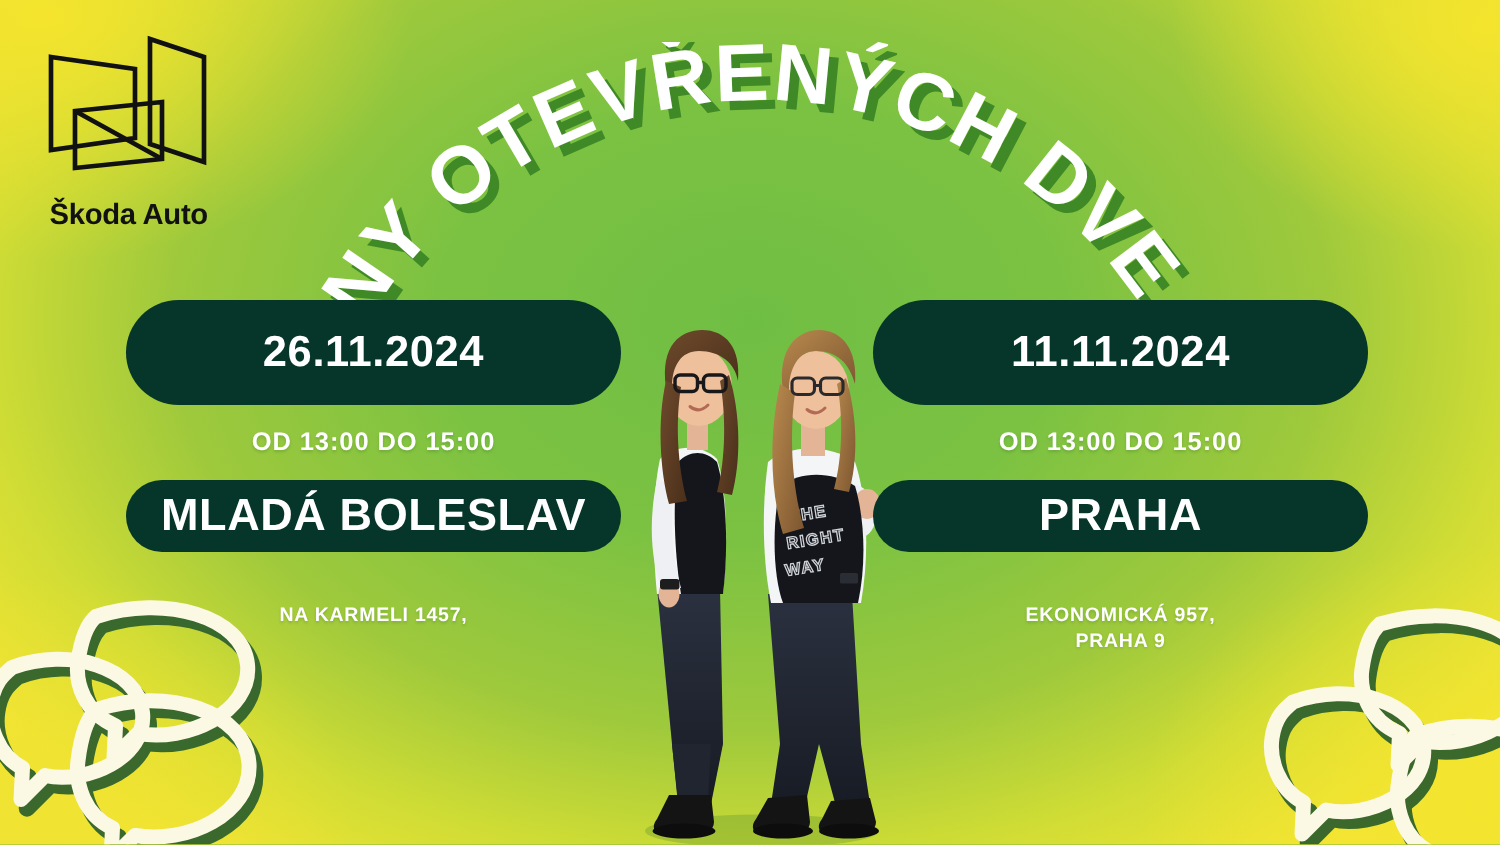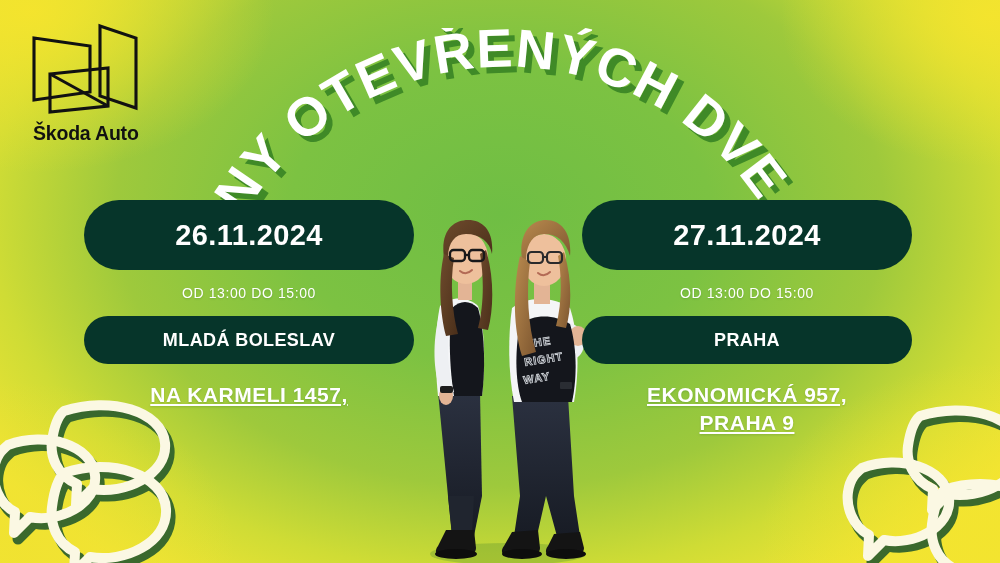--- a/index.html
+++ b/index.html
@@ -29,21 +29,21 @@
   .layer{ position:absolute; inset:0; }
   .z-bubbles{ z-index:2; }
   .z-photo  { z-index:3; }
   .z-content{ z-index:4; }
   .z-logo   { z-index:6; }
 
   
   .logo{ position:absolute; left:30px; top:22px; width:185px; }
   .logo-mark{ display:block; }
   .logo-text{
-    margin-top:0; margin-left:3px;
+    margin-top:10px; margin-left:3px;
     color:#111; font-weight:bold; font-size:19.5px; line-height:1.16;
     letter-spacing:-.2px; white-space:nowrap;
   }
 
   
   .arch{ position:absolute; left:0; top:28px; width:1000px; height:180px; }
   .arch text{
     font-family:"Liberation Sans", sans-serif;
     font-weight:bold;
     font-size:54px;
@@ -58,34 +58,33 @@
   .col-right{ left:582px; }
 
   .pill{
     background:#06352a;
     border-radius:60px;
     color:#fff;
     font-weight:bold;
     display:flex; align-items:center; justify-content:center;
   }
   .pill-date{ height:70px; font-size:29px; letter-spacing:.4px;text-align:center; }
-  .pill-city{ height:48px; font-size:18px; letter-spacing:.4px; }
+  .pill-city{ height:48px; font-size:30px; letter-spacing:.4px; }
 
   .sub{
-    color:#fff; font-weight:normal;
-    font-size:14px; letter-spacing:.6px;
+    color:#fff; font-weight:bold;
+    font-size:17px; letter-spacing:.6px;
     margin-top:15px; margin-bottom:15px;
     text-shadow:0 1px 2px rgba(0,60,20,.18);
   }
   .addr{
     color:#fff; font-weight:bold;
-    font-size:21px; letter-spacing:.5px; line-height:1.32;
-    margin-top:17px;
+    font-size:13px; letter-spacing:.5px; line-height:1.32;
+    margin-top:33px;
     text-shadow:0 1px 2px rgba(0,60,20,.18);
-    text-decoration:underline;
   }
 
   
   .bub-left { position:absolute; left:-12px;  bottom:-16px; }
   .bub-right{ position:absolute; right:-58px; bottom:-22px; }
 
   
   .photo{ position:absolute; left:408px; top:196px; width:200px; height:367px; }
 </style>
 </head>
@@ -239,21 +238,21 @@
       <div class="pill pill-city">
         <span>MLADÁ BOLESLAV</span>
       </div>
       <div class="addr">
         <div>NA KARMELI 1457,</div>
       </div>
     </div>
 
     <div class="col col-right">
       <div class="pill pill-date">
-        <span>27.11.2024</span>
+        <span>11.11.2024</span>
       </div>
       <div class="sub">OD 13:00 DO 15:00</div>
       <div class="pill pill-city">
         <span>PRAHA</span>
       </div>
       <div class="addr">
         <div>EKONOMICKÁ 957,</div>
         <div>PRAHA 9</div>
       </div>
     </div>

